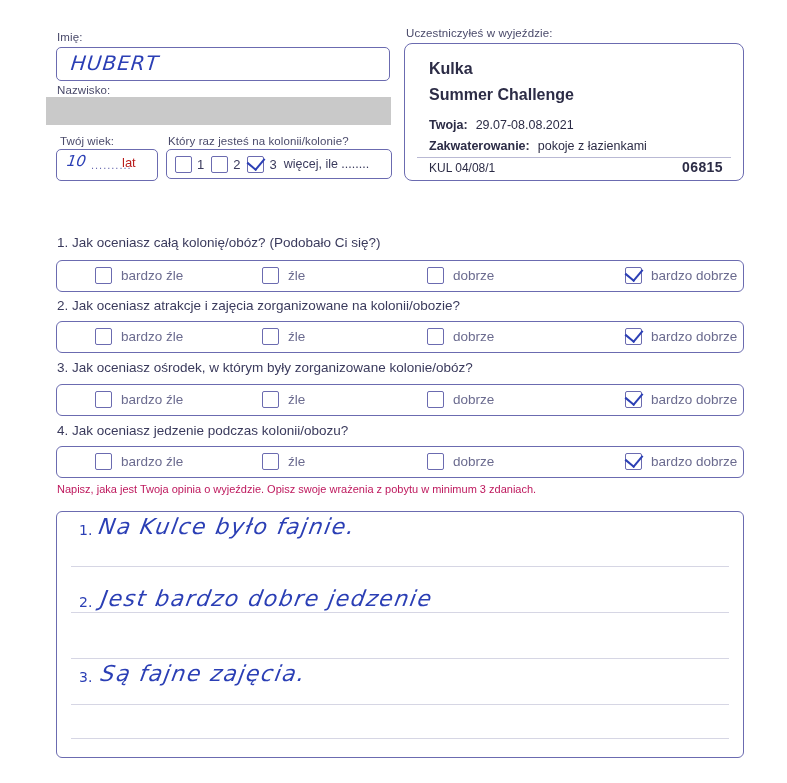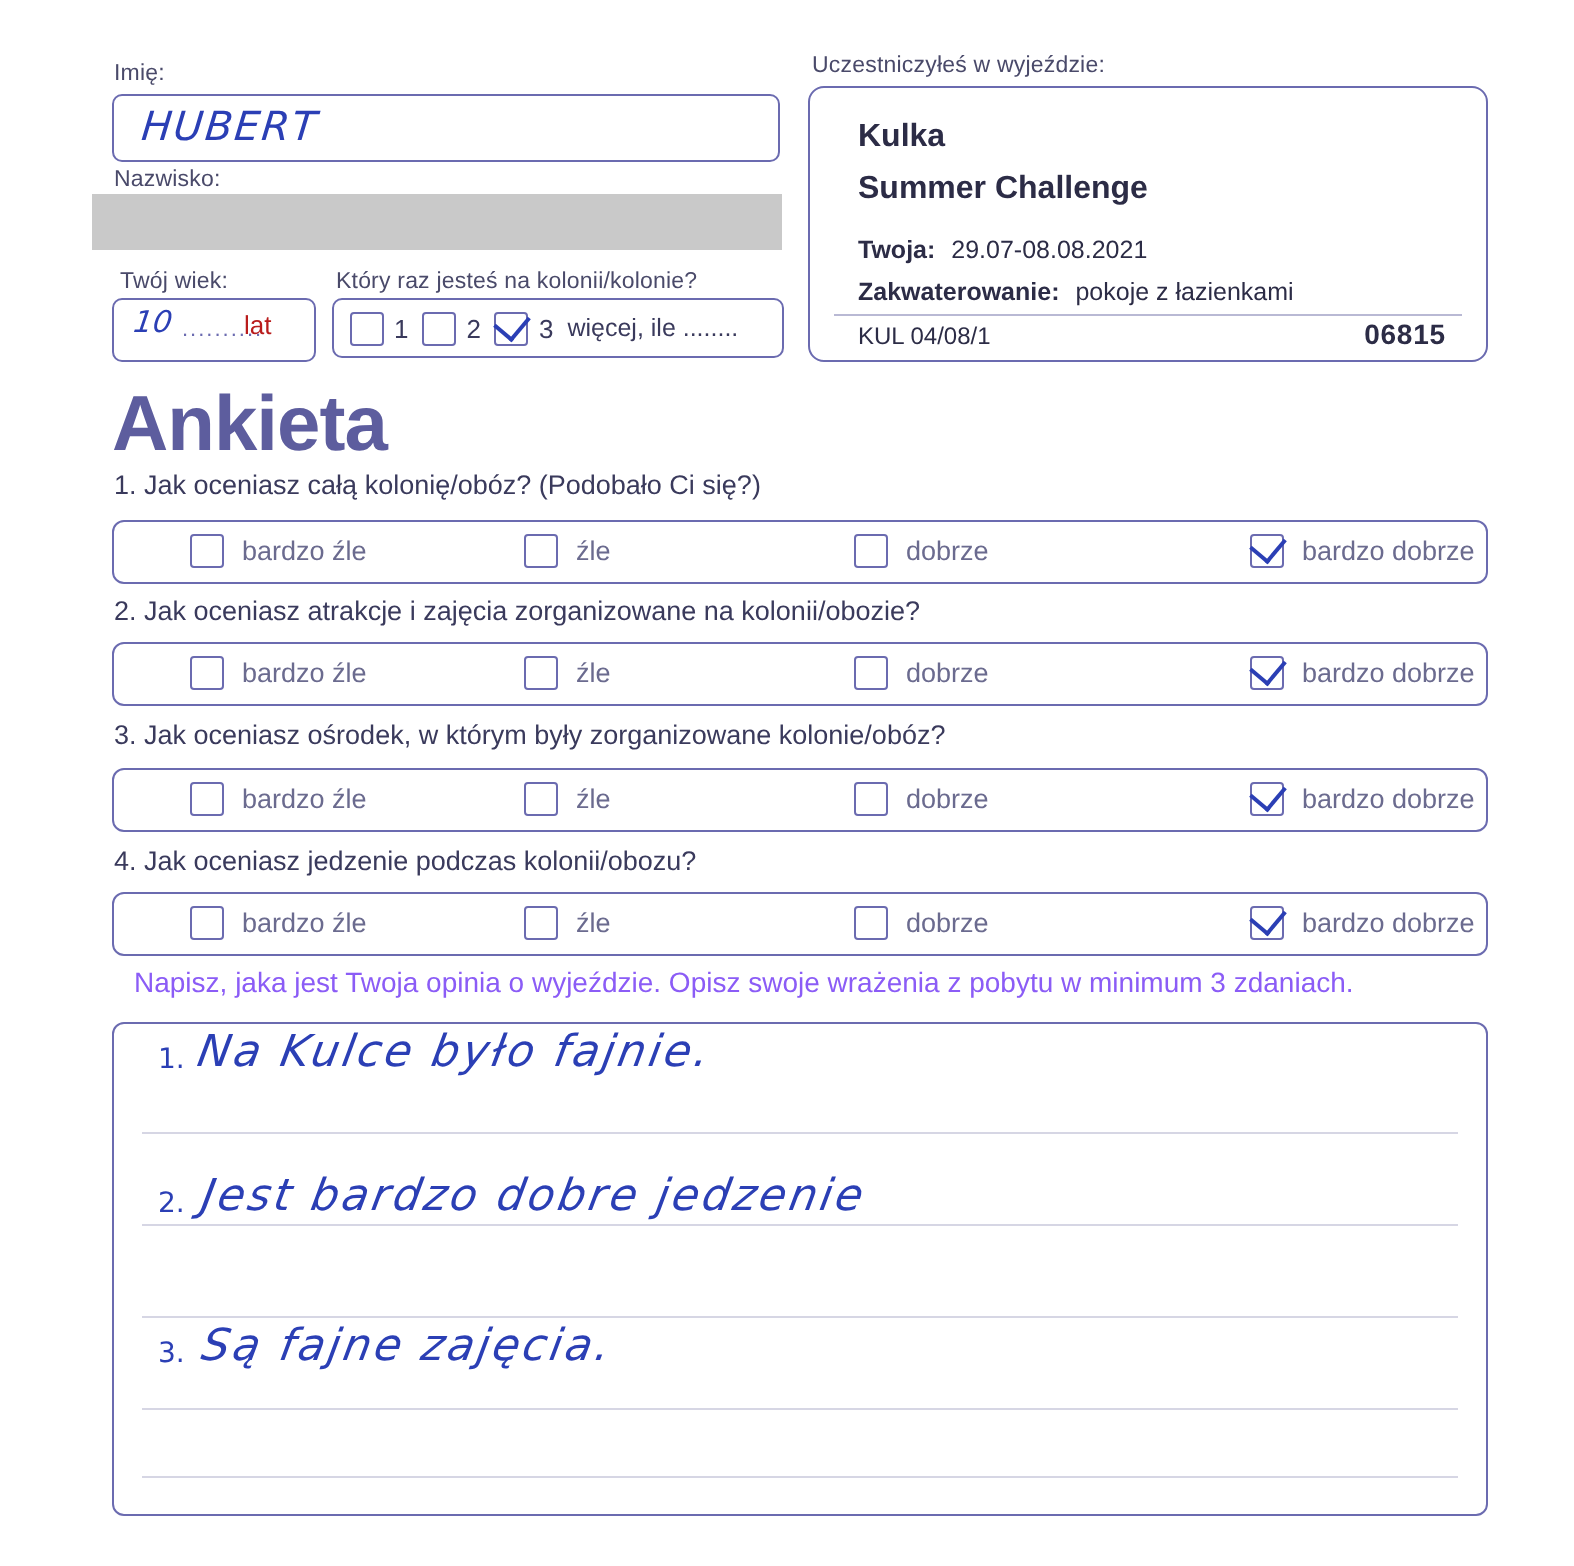--- a/index.html
+++ b/index.html
@@ -218,23 +218,22 @@
   }
   .ans.a0 { left: 18px; }
   .ans.a1 { left: 185px; }
   .ans.a2 { left: 350px; }
   .ans.a3 { left: 516px; padding-left: 32px; }
 
   
   .opinion-prompt {
     position: absolute;
     left: 57px; top: 483px;
-    font-size: 14px;
-    color: #8b5cf6;
-    margin-left: 10px;
+    font-size: 11px;
+    color: #be185d;
   }
   .opinion-box {
     position: absolute;
     left: 56px; top: 511px;
     width: 686px; height: 245px;
     border: 1.5px solid #6b6bb0;
     border-radius: 6px;
     background: #fff;
   }
   .ruled {
@@ -308,21 +307,20 @@
       <span>Twoja:</span><span class="turnus-val">29.07-08.08.2021</span>
     </div>
     <div class="card-line zakw-row">
       <span>Zakwaterowanie:</span><span class="zakw-val">pokoje z łazienkami</span>
     </div>
     <div class="card-divider"></div>
     <div class="card-line code-left">KUL 04/08/1</div>
     <div class="card-line code-right">06815</div>
   </div>
 
-  <div class="title">Ankieta</div>
 
   <div class="question" style="top:235px">1. Jak oceniasz całą kolonię/obóz? (Podobało Ci się?)</div>
   <div class="answer-row" style="top:260px">
     <span class="ans a0">
       <span class="cb"></span>
       <span>bardzo źle</span>
     </span>
     <span class="ans a1">
       <span class="cb"></span>
       <span>źle</span>

